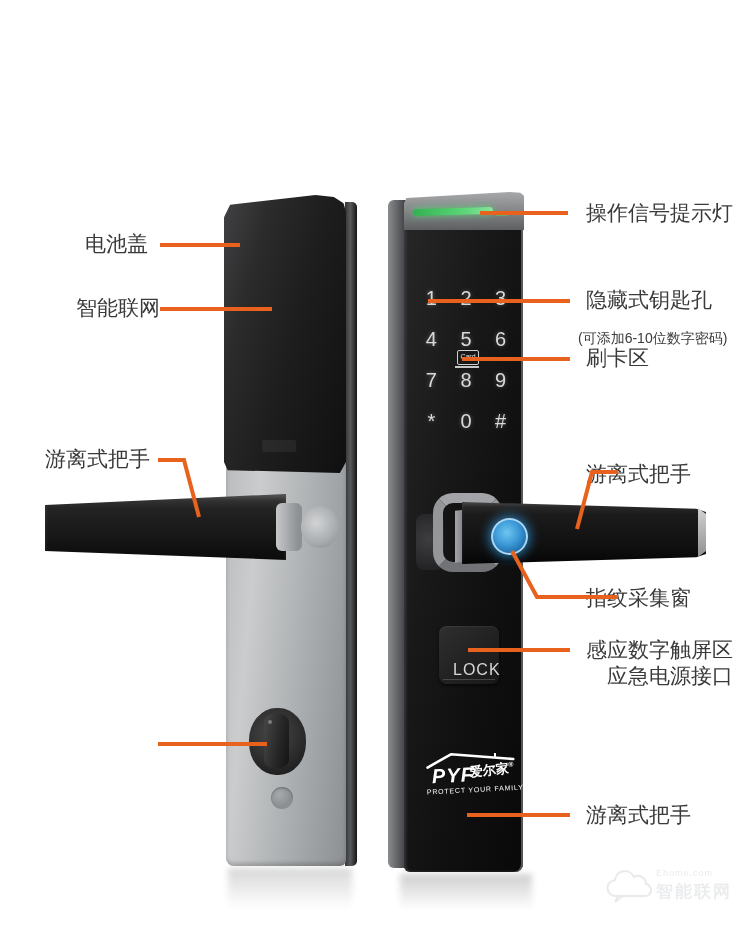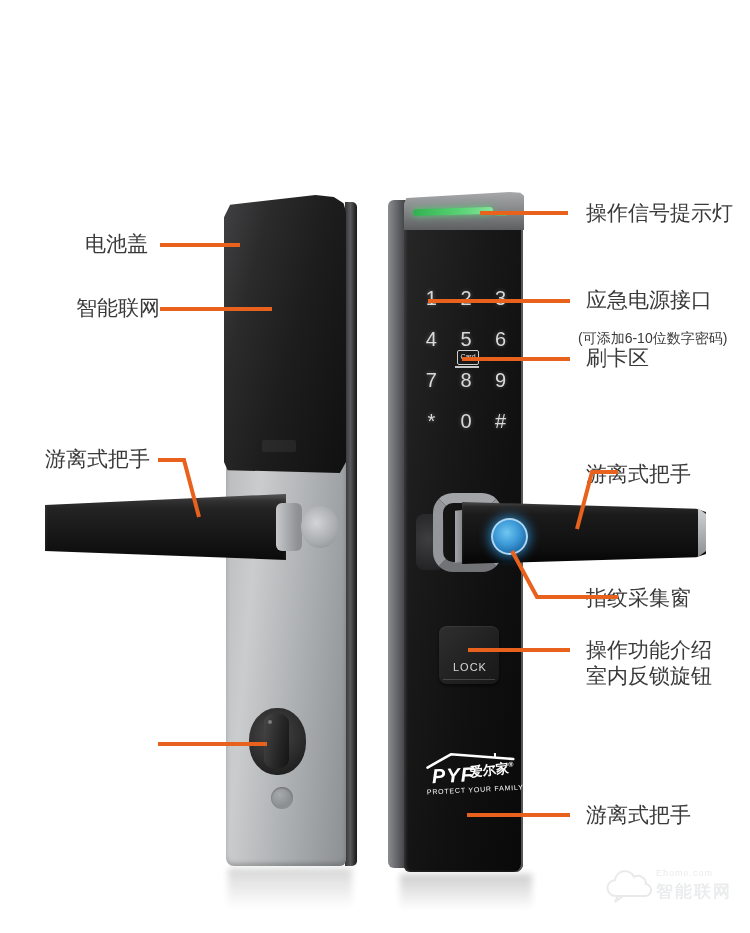--- a/index.html
+++ b/index.html
@@ -87,21 +87,21 @@
     box-shadow:inset 0 3px 3px rgba(255,255,255,.10);}
   .lf-handle-cap{left:698px;top:508px;width:8px;height:49px;
     background:linear-gradient(to bottom,#d0d2d4,#8e9092);
     clip-path:polygon(0 0,100% 12%,100% 88%,0 100%);}
   .lf-fp{left:491px;top:518px;width:33px;height:33px;border-radius:50%;z-index:4;
     background:radial-gradient(circle at 42% 38%,#6fc6ef 0%,#3e9bd9 42%,#1d6aa8 78%,#154f80 100%);
     border:2px solid rgba(195,232,255,.85);box-shadow:0 0 11px 2px rgba(45,145,215,.8);}
   .lf-lock-cover{left:439px;top:626px;width:60px;height:58px;border-radius:8px;
     background:linear-gradient(135deg,#2f2f2f,#202020 60%,#181818);
     box-shadow:0 2px 3px rgba(0,0,0,.55),inset 0 1px 1px rgba(255,255,255,.07);}
-  .lf-lock-label{left:453px;top:661px;font-size:11px;letter-spacing:1px;color:#d8d8d8;}
+  .lf-lock-label{left:453px;top:661px;font-size:16px;letter-spacing:1px;color:#d8d8d8;}
   .lf-lock-seam{left:443px;top:679px;width:52px;height:1px;background:rgba(255,255,255,.18);}
   .logo{left:426px;top:750px;width:100px;height:50px;color:#fff;transform:rotate(-3deg);}
   .logo-roof{left:0;top:0;}
   .logo-pyf{left:6px;top:13px;font-size:20px;font-weight:900;font-style:italic;letter-spacing:1px;}
   .logo-cn{left:44px;top:12px;font-size:13px;font-weight:bold;transform:rotate(-3deg);}
   .logo-reg{font-size:7px;vertical-align:super;}
   .logo-tagline{left:0px;top:36px;width:100px;font-size:7px;letter-spacing:.8px;white-space:nowrap;}
 
   
   .watermark{left:604px;top:862px;width:146px;height:58px;opacity:.5;}
@@ -191,28 +191,28 @@
       <path d="M468,650 H570"></path>
       <path d="M467,815 H570"></path>
     </g>
   </svg>
 
   <div class="abs lbl left" style="right:602px;top:232px;">电池盖</div>
   <div class="abs lbl left" style="right:590px;top:296px;">智能联网</div>
   <div class="abs lbl left" style="right:600px;top:447px;">游离式把手</div>
 
   <div class="abs lbl right" style="top:201px;">操作信号提示灯</div>
-  <div class="abs lbl right" style="top:288px;">应急电源接口</div>
+  <div class="abs lbl right" style="top:288px;">隐藏式钥匙孔</div>
   <div class="abs sub" style="left:578px;top:313px;margin-top:17px;">(可添加6-10位数字密码)</div>
   <div class="abs lbl right" style="top:346px;">刷卡区</div>
   <div class="abs lbl right" style="top:462px;">游离式把手</div>
   <div class="abs lbl right" style="top:586px;">指纹采集窗</div>
   <div class="abs lbl right" style="top:637px;line-height:26px;">
-    <span style="display:block;">操作功能介绍</span>
-    <span style="display:block;">室内反锁旋钮</span>
+    <span style="display:block;">感应数字触屏区</span>
+    <span style="display:block;">应急电源接口</span>
   </div>
   <div class="abs lbl right" style="top:803px;">游离式把手</div>
 
   <div class="abs watermark">
     <svg class="abs wm-cloud" width="50" height="40" viewBox="0 0 50 40">
       <path d="M12,30 a8,8 0 0 1 -1,-16 a10,10 0 0 1 19,-3 a8,8 0 0 1 12,7 a6,6 0 0 1 -2,12 z M14,30 l-3,6 l8,-6" fill="none" stroke="#d2d5d8" stroke-width="2"></path>
     </svg>
     <div class="abs wm-t1">Ehome.com</div>
     <div class="abs wm-t2">智能联网</div>
   </div>

